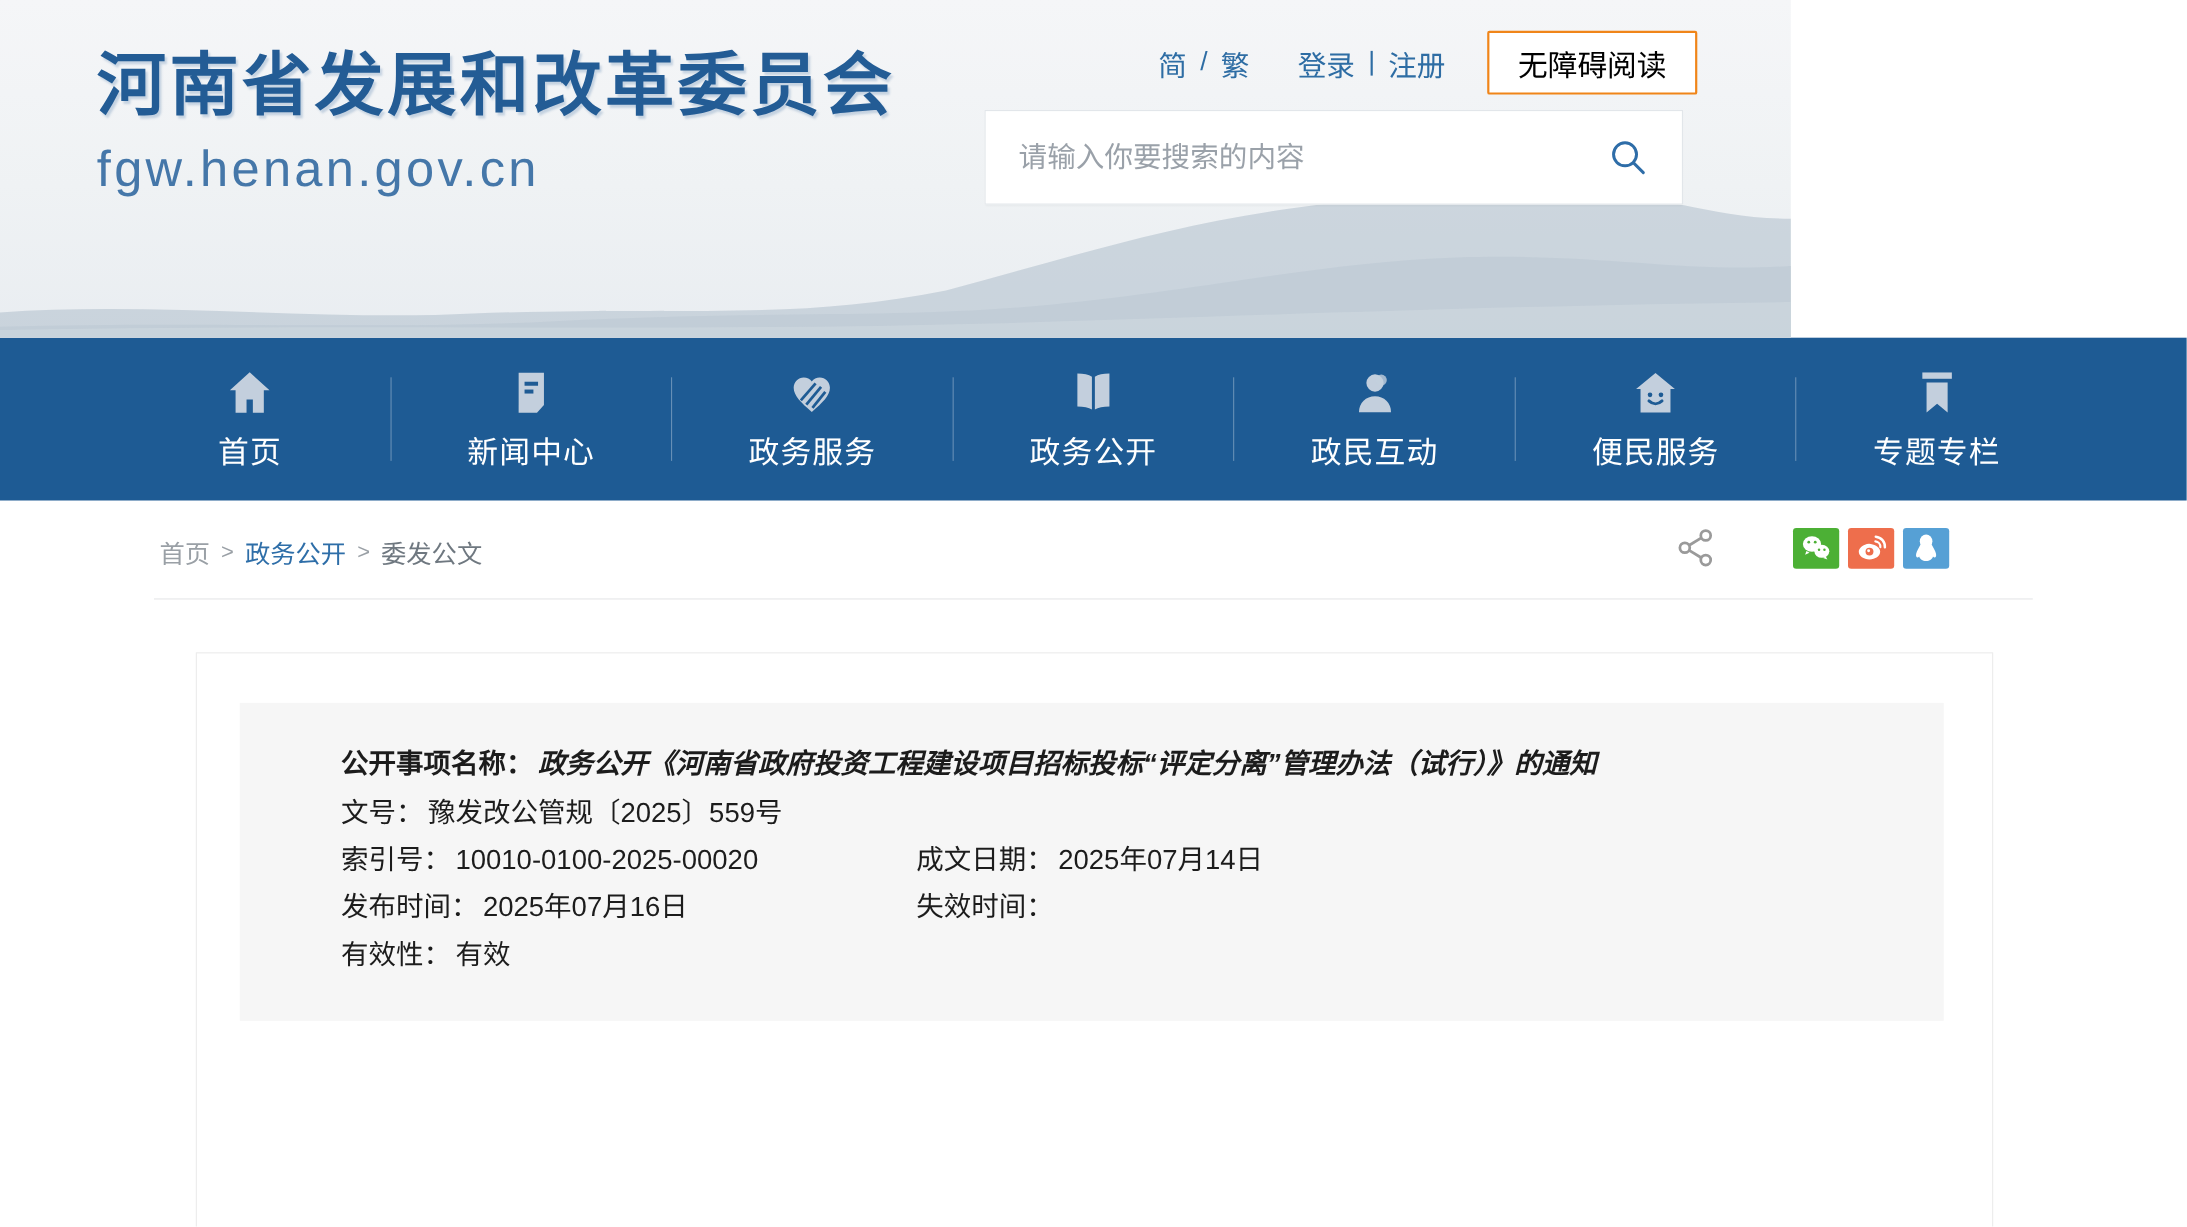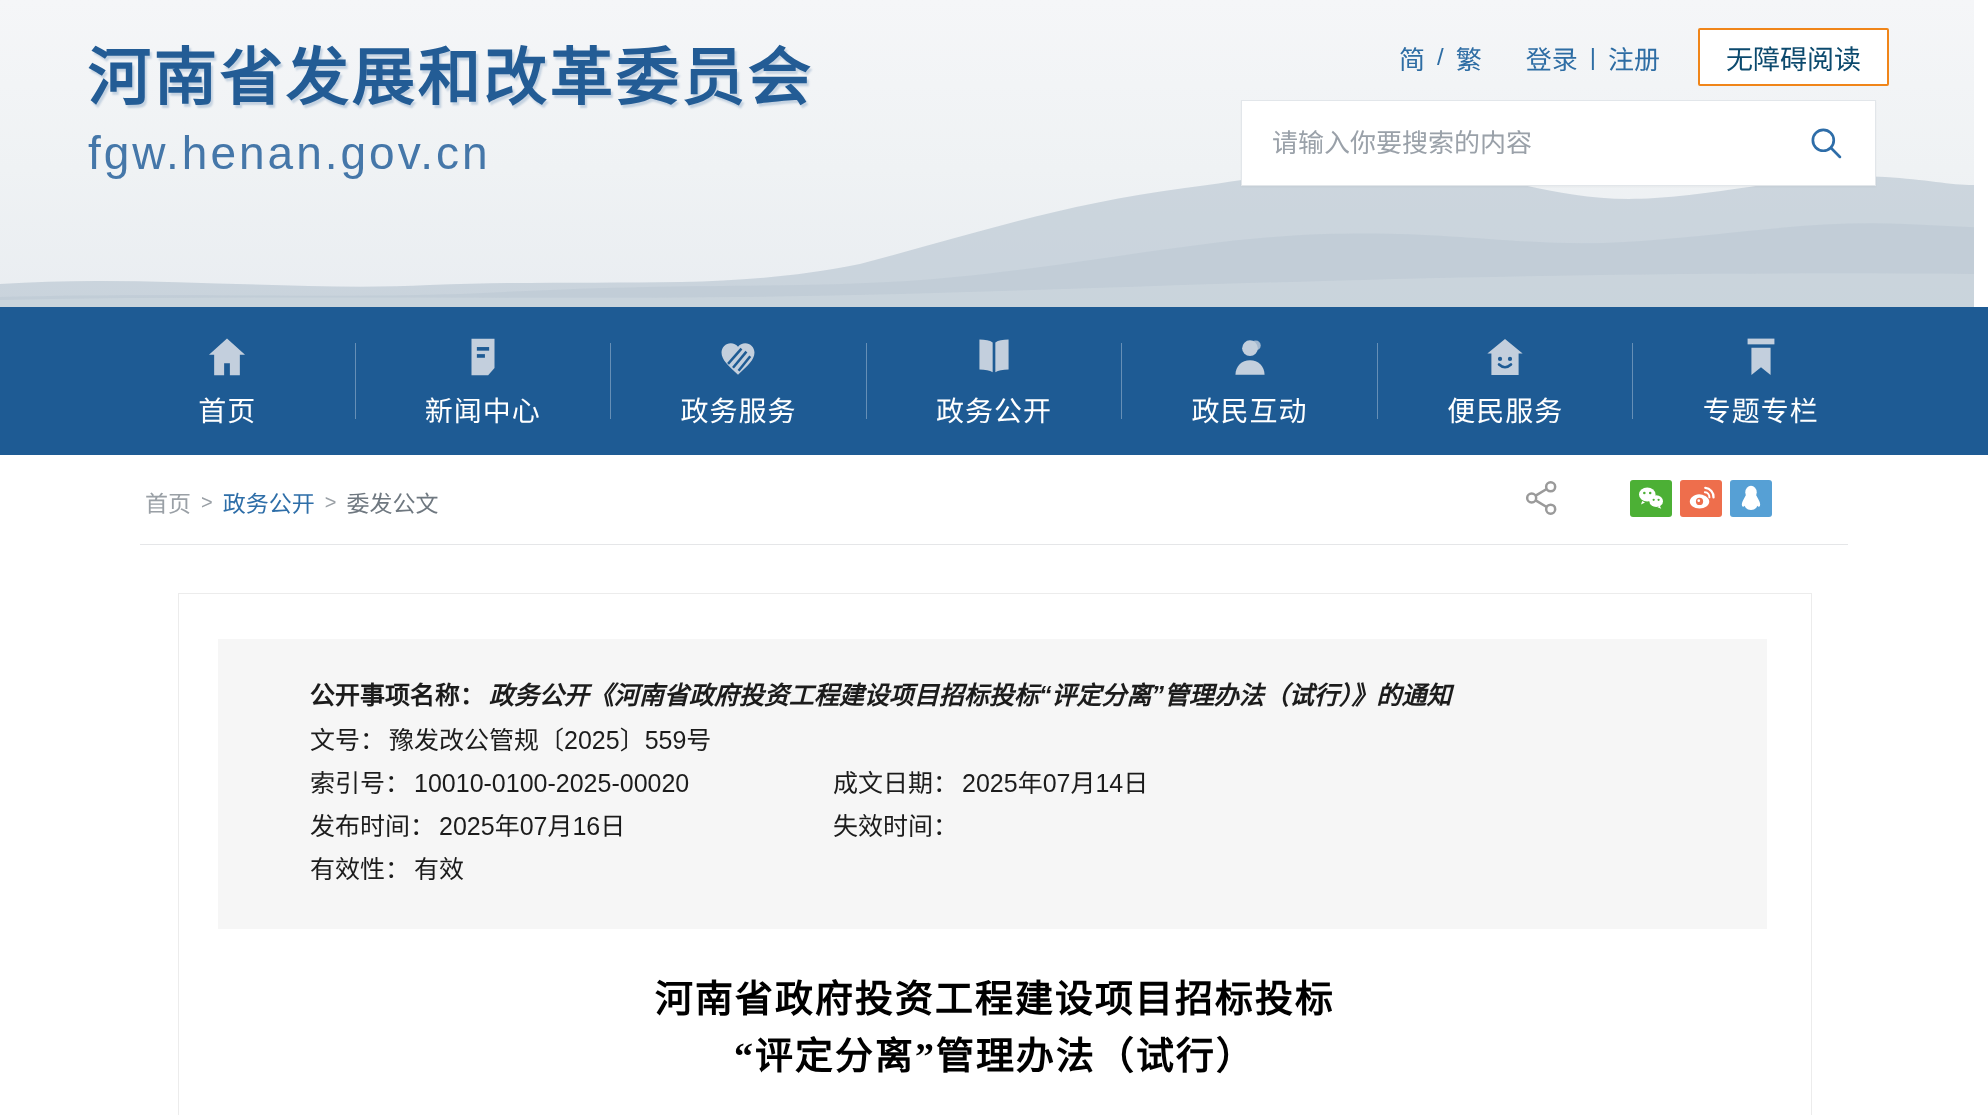--- a/index.html
+++ b/index.html
@@ -1,35 +1,35 @@
 <!DOCTYPE html>
 <html lang="zh-CN"><head>
 <meta charset="utf-8">
 <style>
   * { margin:0; padding:0; box-sizing:border-box; }
   html,body { width:1988px; height:1115px; overflow:hidden; background:#ffffff;
               font-family:"Liberation Sans","DejaVu Sans",sans-serif; }
 
   
-  .site-header { position:relative; width:1974px; height:307px;
+  .site-header { position:relative; width:1628px; height:307px;
     background:linear-gradient(180deg,#f5f6f8 0%,#eff2f4 55%,#e9edf1 100%); overflow:hidden; }
   .mountains { position:absolute; left:0; bottom:0; width:1988px; height:165px; }
   .logo { position:absolute; left:88px; top:26px; }
   .logo-cn { font-size:63px; font-weight:900; color:#235c95; letter-spacing:3px;
              text-shadow:2px 3px 2px rgba(35,92,149,.22); }
   .logo-url { margin-top:9px; font-size:46px; color:#4577a9; letter-spacing:3px; font-weight:400; }
 
   .top-row { position:absolute; top:28px; right:85px; height:58px;
              display:flex; align-items:center; }
   .top-link { color:#2e6da4; font-size:26px; cursor:pointer; }
   .top-sep  { color:#2e6da4; font-size:24px; margin:0 12px; }
   .grp-gap  { width:44px; }
   .btn { height:58px; display:flex; align-items:center; padding:0 26px;
          font-size:27px; cursor:pointer; border-radius:2px; }
-  .btn-access { background:#ffffff; color:#0c4a6e; border:2px solid #f08519; margin-left:38px; }
+  .btn-access { background:#ffffff; color:#000000; border:2px solid #f08519; margin-left:38px; }
   .btn-elder  { background:#f59d23; color:#ffffff; border:2px solid #f59d23; }
 
   .search-box { position:absolute; top:100px; right:98px; width:635px; height:86px;
     background:#ffffff; border:1px solid #e2e6ea; display:flex; align-items:center;
     padding:0 30px; box-shadow:0 1px 2px rgba(0,0,0,.04); }
   .search-box input { flex:1; border:none; outline:none; font-size:26px; color:#333;
     background:transparent; font-family:inherit; }
   .search-box input::placeholder { color:#9aa1a9; }
   .search-icon { width:38px; height:38px; cursor:pointer; flex:0 0 auto; }
 
@@ -279,17 +279,13 @@
       </div>
       <div class="col-r">
         <span class="meta-label">失效时间：</span><span class="meta-value"></span>
       </div>
     </div>
     <div class="meta-row">
       <span class="meta-label">有效性：</span><span class="meta-value">有效</span>
     </div>
   </div>
 
-  <h1 class="doc-title">
-    <span>河南省政府投资工程建设项目招标投标</span><br>
-    <span>“评定分离”管理办法（试行）</span>
-  </h1>
 </main>
 
 </body></html>

